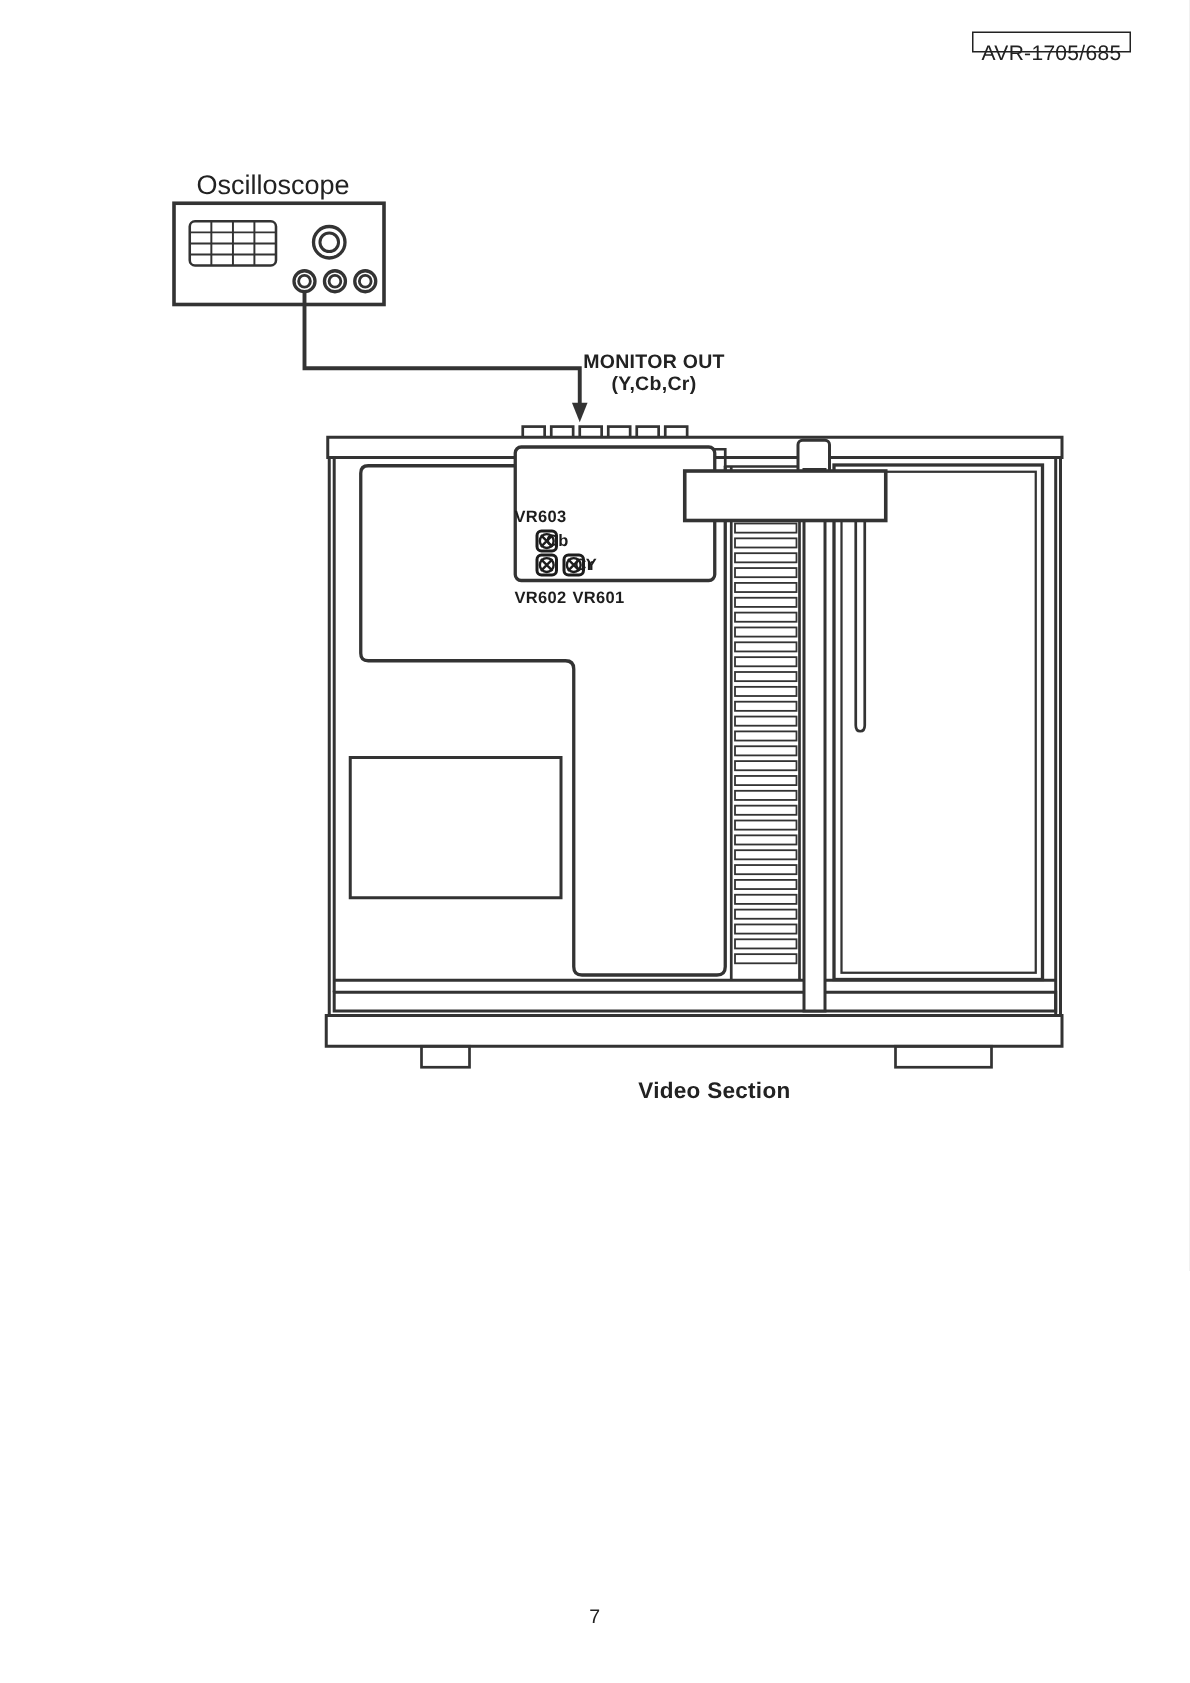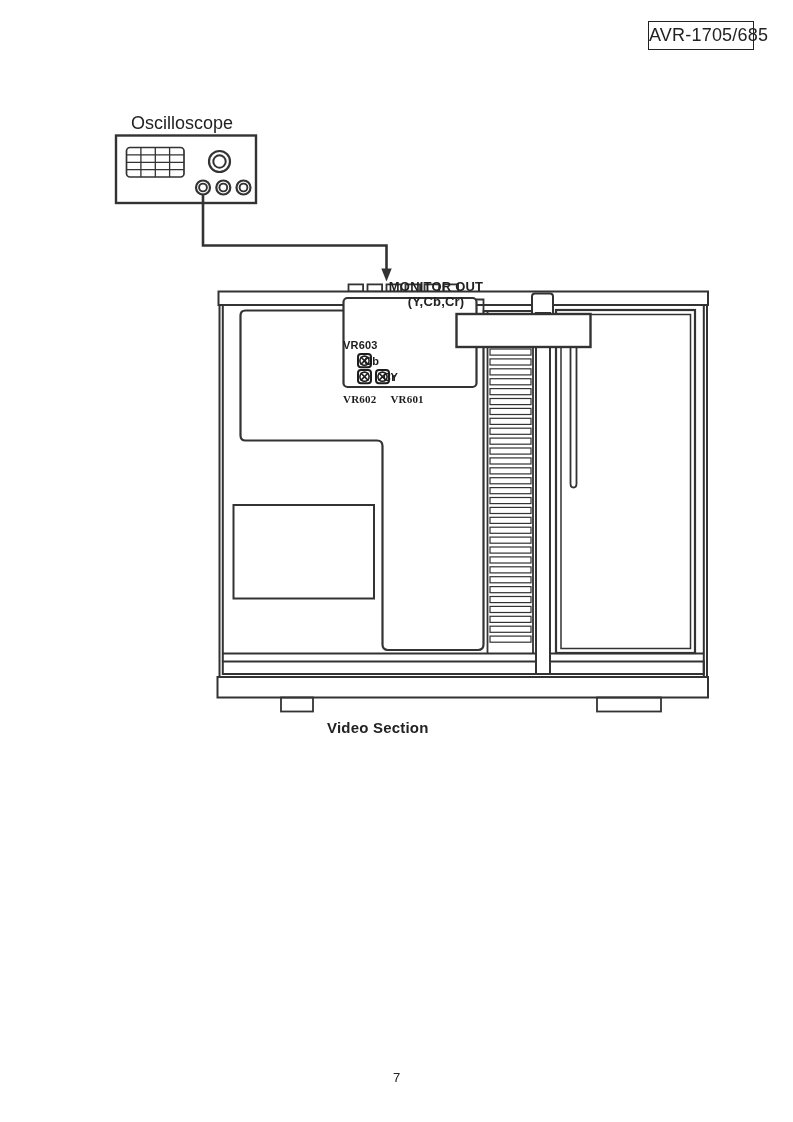--- a/index.html
+++ b/index.html
@@ -8,40 +8,39 @@
     width:793px;height:1122px;
     background:#ffffff;
     margin:0 auto;
     font-family:"Liberation Sans","DejaVu Sans",sans-serif;
     color:#222222;
     overflow:hidden;
   }
   #art{position:absolute;left:0;top:0;width:793px;height:1122px;}
   .abs{position:absolute;white-space:nowrap;}
   .model-box{
-    left:648px;top:21px;width:106px;height:29px;
+    left:648px;top:21px;width:106px;height:14px;
     border:1.8px solid #222;box-sizing:border-box;
-    text-align:center;line-height:26px;font-size:18px;
+    text-align:center;line-height:26px;font-size:14px;
     letter-spacing:0.2px;
   }
   .osc-label{left:131px;top:113px;font-size:18px;}
   .monitor-label{
     left:356px;top:234px;width:160px;
     text-align:center;font-size:13px;font-weight:bold;line-height:14.5px;
     letter-spacing:0.2px;
-    margin-top:46px;
   }
   .vr{font-size:11px;font-weight:bold;letter-spacing:0.2px;color:#1d1d1d;text-align:right;}
   .vr603{left:343px;top:339px;}
   .cb{left:364px;top:354.5px;}
   .cr{left:343px;top:370.5px;margin-left:40px;}
   .ylab{left:390.5px;top:370.5px;}
-  .vr-bottom{left:343px;top:392.5px;display:flex;gap:14px;font-family:Liberation Serif, serif;}
+  .vr-bottom{left:343px;top:392.5px;display:flex;gap:4px;}
   .caption{
-    left:327px;top:719px;width:200px;text-align:left;
+    left:327px;top:719px;width:200px;text-align:right;
     font-size:15px;font-weight:bold;letter-spacing:0.2px;
   }
   .page-num{left:0;top:1070px;width:793px;text-align:center;font-size:13px;}
 </style>
 </head>
 <body>
 
 <div id="page">
 
   <svg id="art" viewBox="0 0 793 1122" fill="none" stroke="#333" stroke-width="2">

